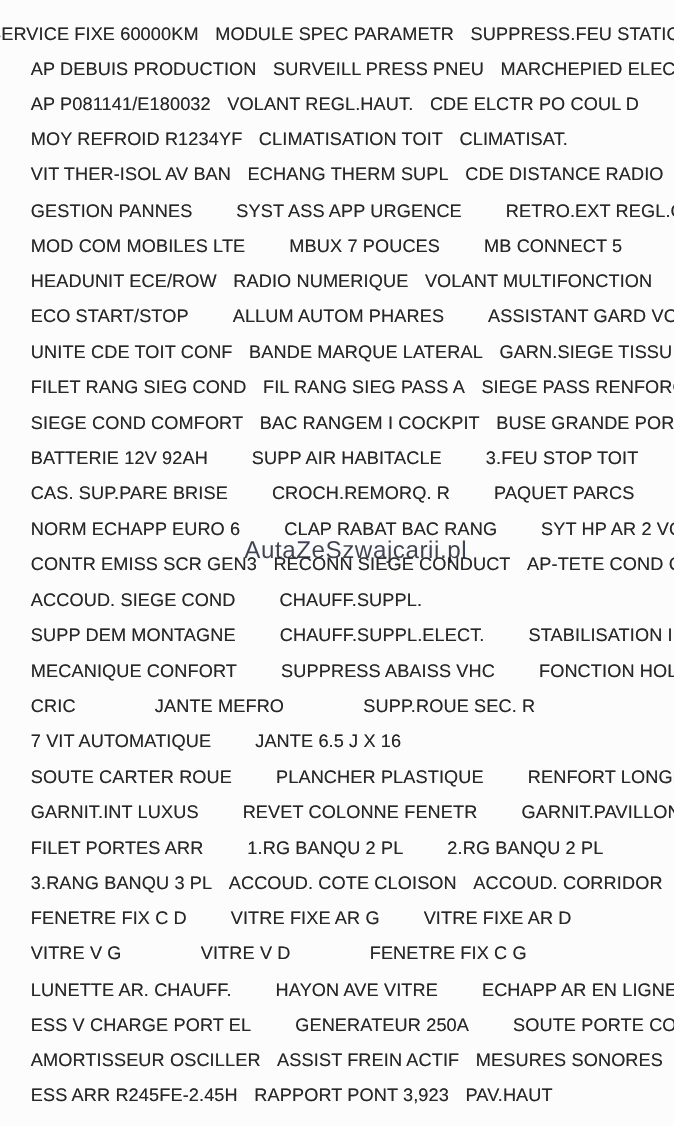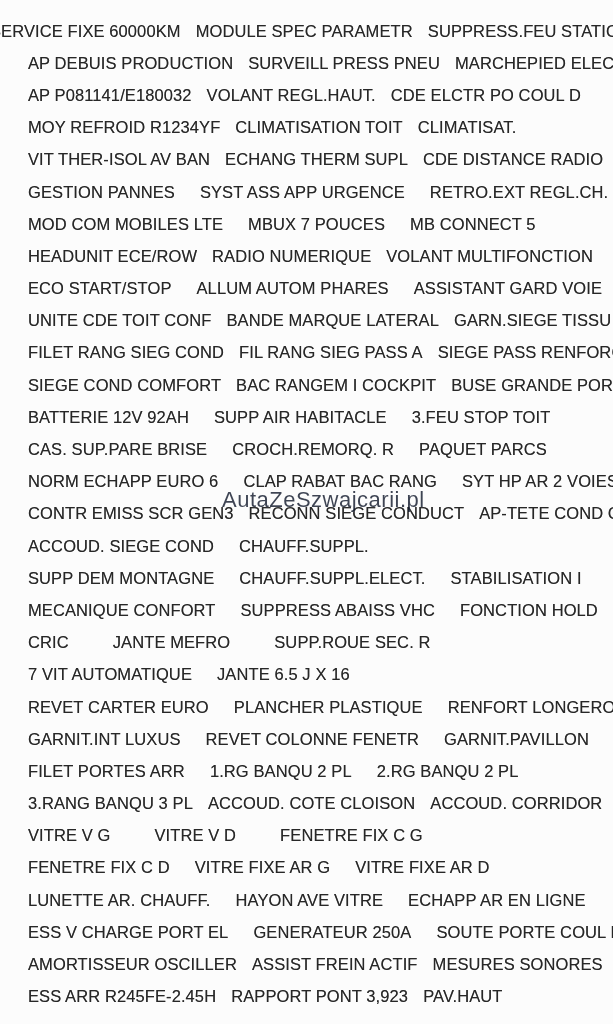--- a/index.html
+++ b/index.html
@@ -28,22 +28,22 @@
     display: flex;
     align-items: center;
     height: 32.2px;
     gap: 15px;
     white-space: nowrap;
     font-size: 16.5px;
     letter-spacing: 0.1px;
     text-shadow: 0 0 0.5px rgba(40,40,40,0.55);
   }
   .row.first { margin-left: -38px; }
-  .row.g-md { gap: 25px; text-align: center; }
-  .row.g-lg { gap: 44px; }
+  .row.g-md { gap: 40px; text-align: center; }
+  .row.g-lg { gap: 72px; }
   .item { flex: 0 0 auto; }
   .watermark {
     position: absolute;
     left: 222px;
     top: 487px;
     font-size: 22px;
     color: #0f172a;
     opacity: 0.8;
     letter-spacing: 0.5px;
     text-shadow: 0 0 1px rgba(255,255,255,0.8);
@@ -175,56 +175,56 @@
       <span class="item">JANTE MEFRO</span>
       <span class="item">SUPP.ROUE SEC. R</span>
     </div>
 
     <div class="row g-md">
       <span class="item">7 VIT AUTOMATIQUE</span>
       <span class="item">JANTE 6.5 J X 16</span>
     </div>
 
     <div class="row g-md">
-      <span class="item">REVET CARTER EURO</span>
+      <span class="item">SOUTE CARTER ROUE</span>
       <span class="item">PLANCHER PLASTIQUE</span>
       <span class="item">RENFORT LONGERON</span>
     </div>
 
     <div class="row g-md">
       <span class="item">GARNIT.INT LUXUS</span>
       <span class="item">REVET COLONNE FENETR</span>
       <span class="item">GARNIT.PAVILLON</span>
     </div>
 
     <div class="row g-md">
       <span class="item">FILET PORTES ARR</span>
       <span class="item">1.RG BANQU 2 PL</span>
       <span class="item">2.RG BANQU 2 PL</span>
     </div>
 
     <div class="row">
       <span class="item">3.RANG BANQU 3 PL</span>
       <span class="item">ACCOUD. COTE CLOISON</span>
       <span class="item">ACCOUD. CORRIDOR</span>
+    </div>
+
+    <div class="row g-md">
+      <span class="item">FENETRE FIX C D</span>
+      <span class="item">VITRE FIXE AR G</span>
+      <span class="item">VITRE FIXE AR D</span>
     </div>
 
     <div class="row g-lg">
       <span class="item">VITRE V G</span>
       <span class="item">VITRE V D</span>
       <span class="item">FENETRE FIX C G</span>
     </div>
 
     <div class="row g-md">
-      <span class="item">FENETRE FIX C D</span>
-      <span class="item">VITRE FIXE AR G</span>
-      <span class="item">VITRE FIXE AR D</span>
-    </div>
-
-    <div class="row g-md">
       <span class="item">LUNETTE AR. CHAUFF.</span>
       <span class="item">HAYON AVE VITRE</span>
       <span class="item">ECHAPP AR EN LIGNE</span>
     </div>
 
     <div class="row g-md">
       <span class="item">ESS V CHARGE PORT EL</span>
       <span class="item">GENERATEUR 250A</span>
       <span class="item">SOUTE PORTE COUL D</span>
     </div>

